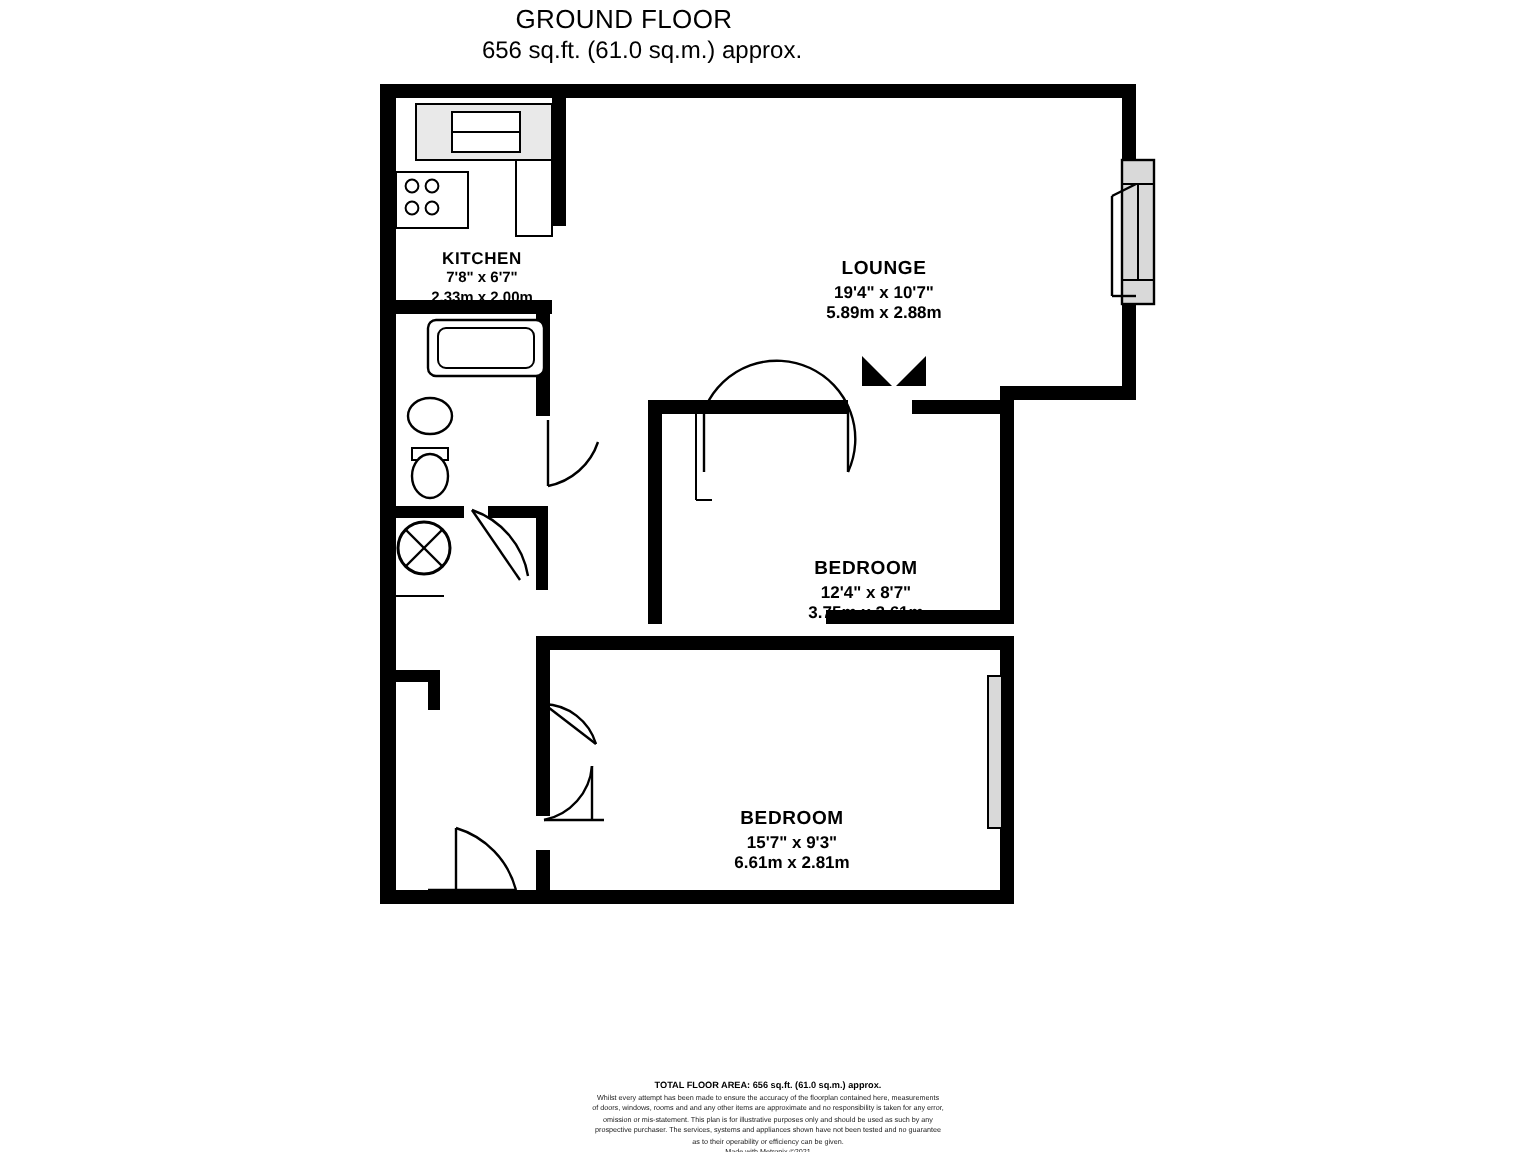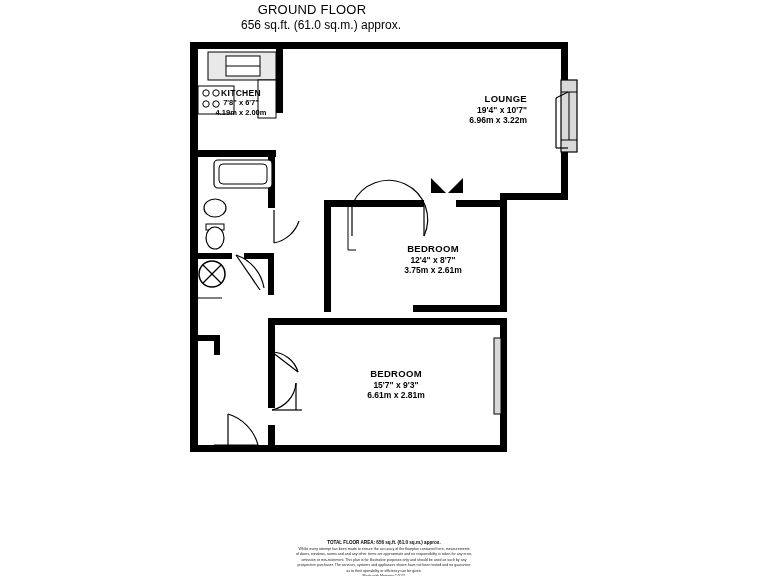--- a/index.html
+++ b/index.html
@@ -33,20 +33,21 @@
   }
   .title-sub {
     font-size: 12px;
     padding-left: 18px;
   }
   .room-label {
     position: absolute;
     text-align: center;
     line-height: 1.22;
     white-space: nowrap;
+    margin-top: 36px;
   }
   .room-name {
     font-size: 9.5px;
     font-weight: bold;
     letter-spacing: 0.3px;
   }
   .room-dim {
     font-size: 8.5px;
     font-weight: bold;
   }
@@ -202,27 +203,27 @@
   <g stroke="#000000" stroke-width="1" fill="none">
     <line x1="348" y1="207" x2="348" y2="250"></line>
     <line x1="348" y1="250" x2="356" y2="250"></line>
     <line x1="198" y1="298" x2="222" y2="298"></line>
   </g>
 </svg>
 
 <div class="room-label kitchen-label" style="left:186px; top:88px; width:110px;">
   <div class="room-name">KITCHEN</div>
   <div class="room-dim">7'8"  x 6'7"</div>
-  <div class="room-dim">4.19m  x 2.00m</div>
-</div>
-
-<div class="room-label" style="left:357px; top:93px; width:170px;text-align:right;">
+  <div class="room-dim">2.33m  x 2.00m</div>
+</div>
+
+<div class="room-label" style="left:357px; top:93px; width:170px;">
   <div class="room-name">LOUNGE</div>
   <div class="room-dim">19'4"  x 10'7"</div>
-  <div class="room-dim">6.96m  x 3.22m</div>
+  <div class="room-dim">5.89m  x 2.88m</div>
 </div>
 
 <div class="room-label" style="left:348px; top:243px; width:170px;">
   <div class="room-name">BEDROOM</div>
   <div class="room-dim">12'4"  x 8'7"</div>
   <div class="room-dim">3.75m  x 2.61m</div>
 </div>
 
 <div class="room-label" style="left:311px; top:368px; width:170px;">
   <div class="room-name">BEDROOM</div>

